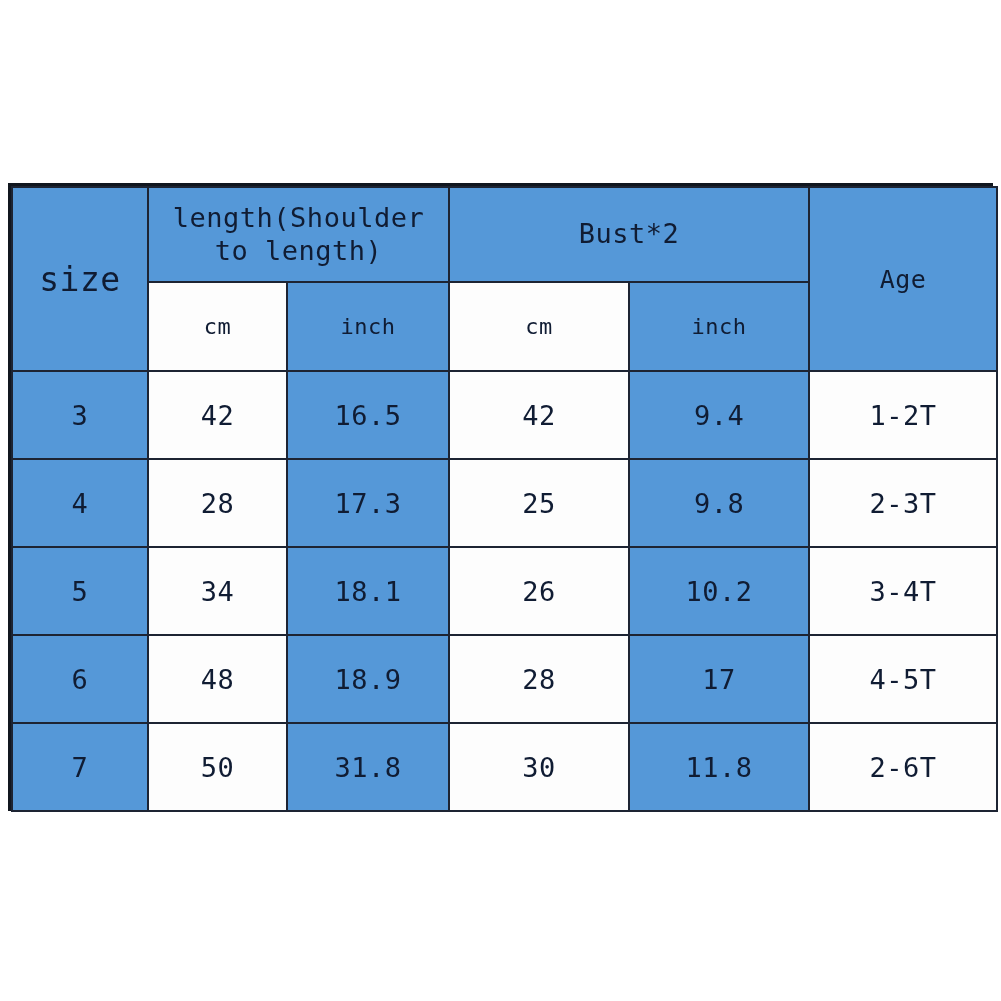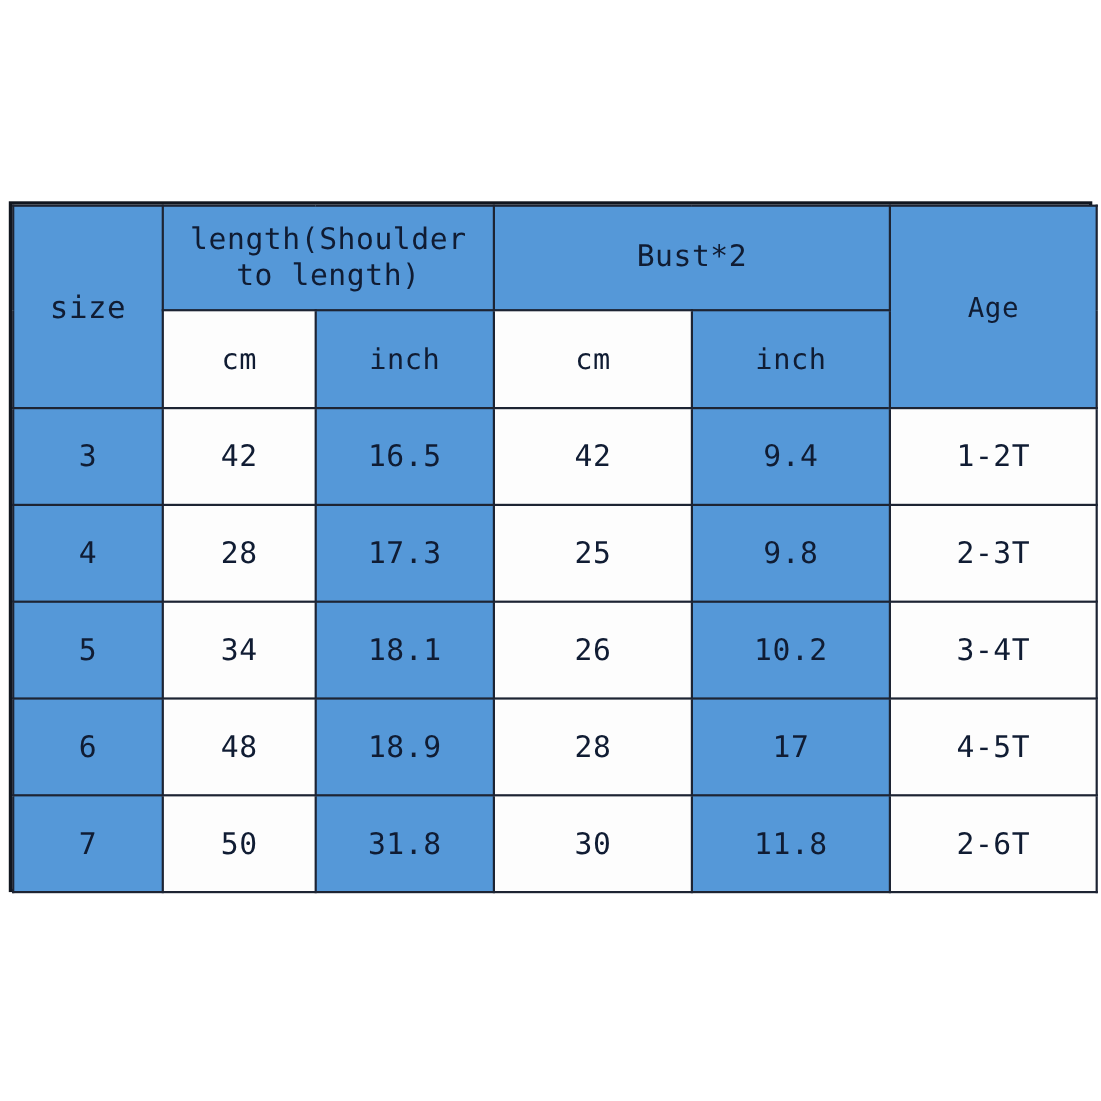--- a/index.html
+++ b/index.html
@@ -51,24 +51,24 @@
   col.c-age   { width: 188px; }
 
   .cell-blue  { background: #5598d8; }
   .cell-white { background: #fdfdfd; }
 
   .hd-group {
     font-size: 27px;
     line-height: 1.22;
   }
   .hd-sub {
-    font-size: 26px;
+    font-size: 22px;
   }
   .hd-size {
-    font-size: 28px;
+    font-size: 33px;
   }
   .hd-age {
     font-size: 25px;
   }
   .data-cell {
     font-size: 27px;
   }
 
   tr.hdr-top    { height: 95px; }
   tr.hdr-bottom { height: 89px; }

